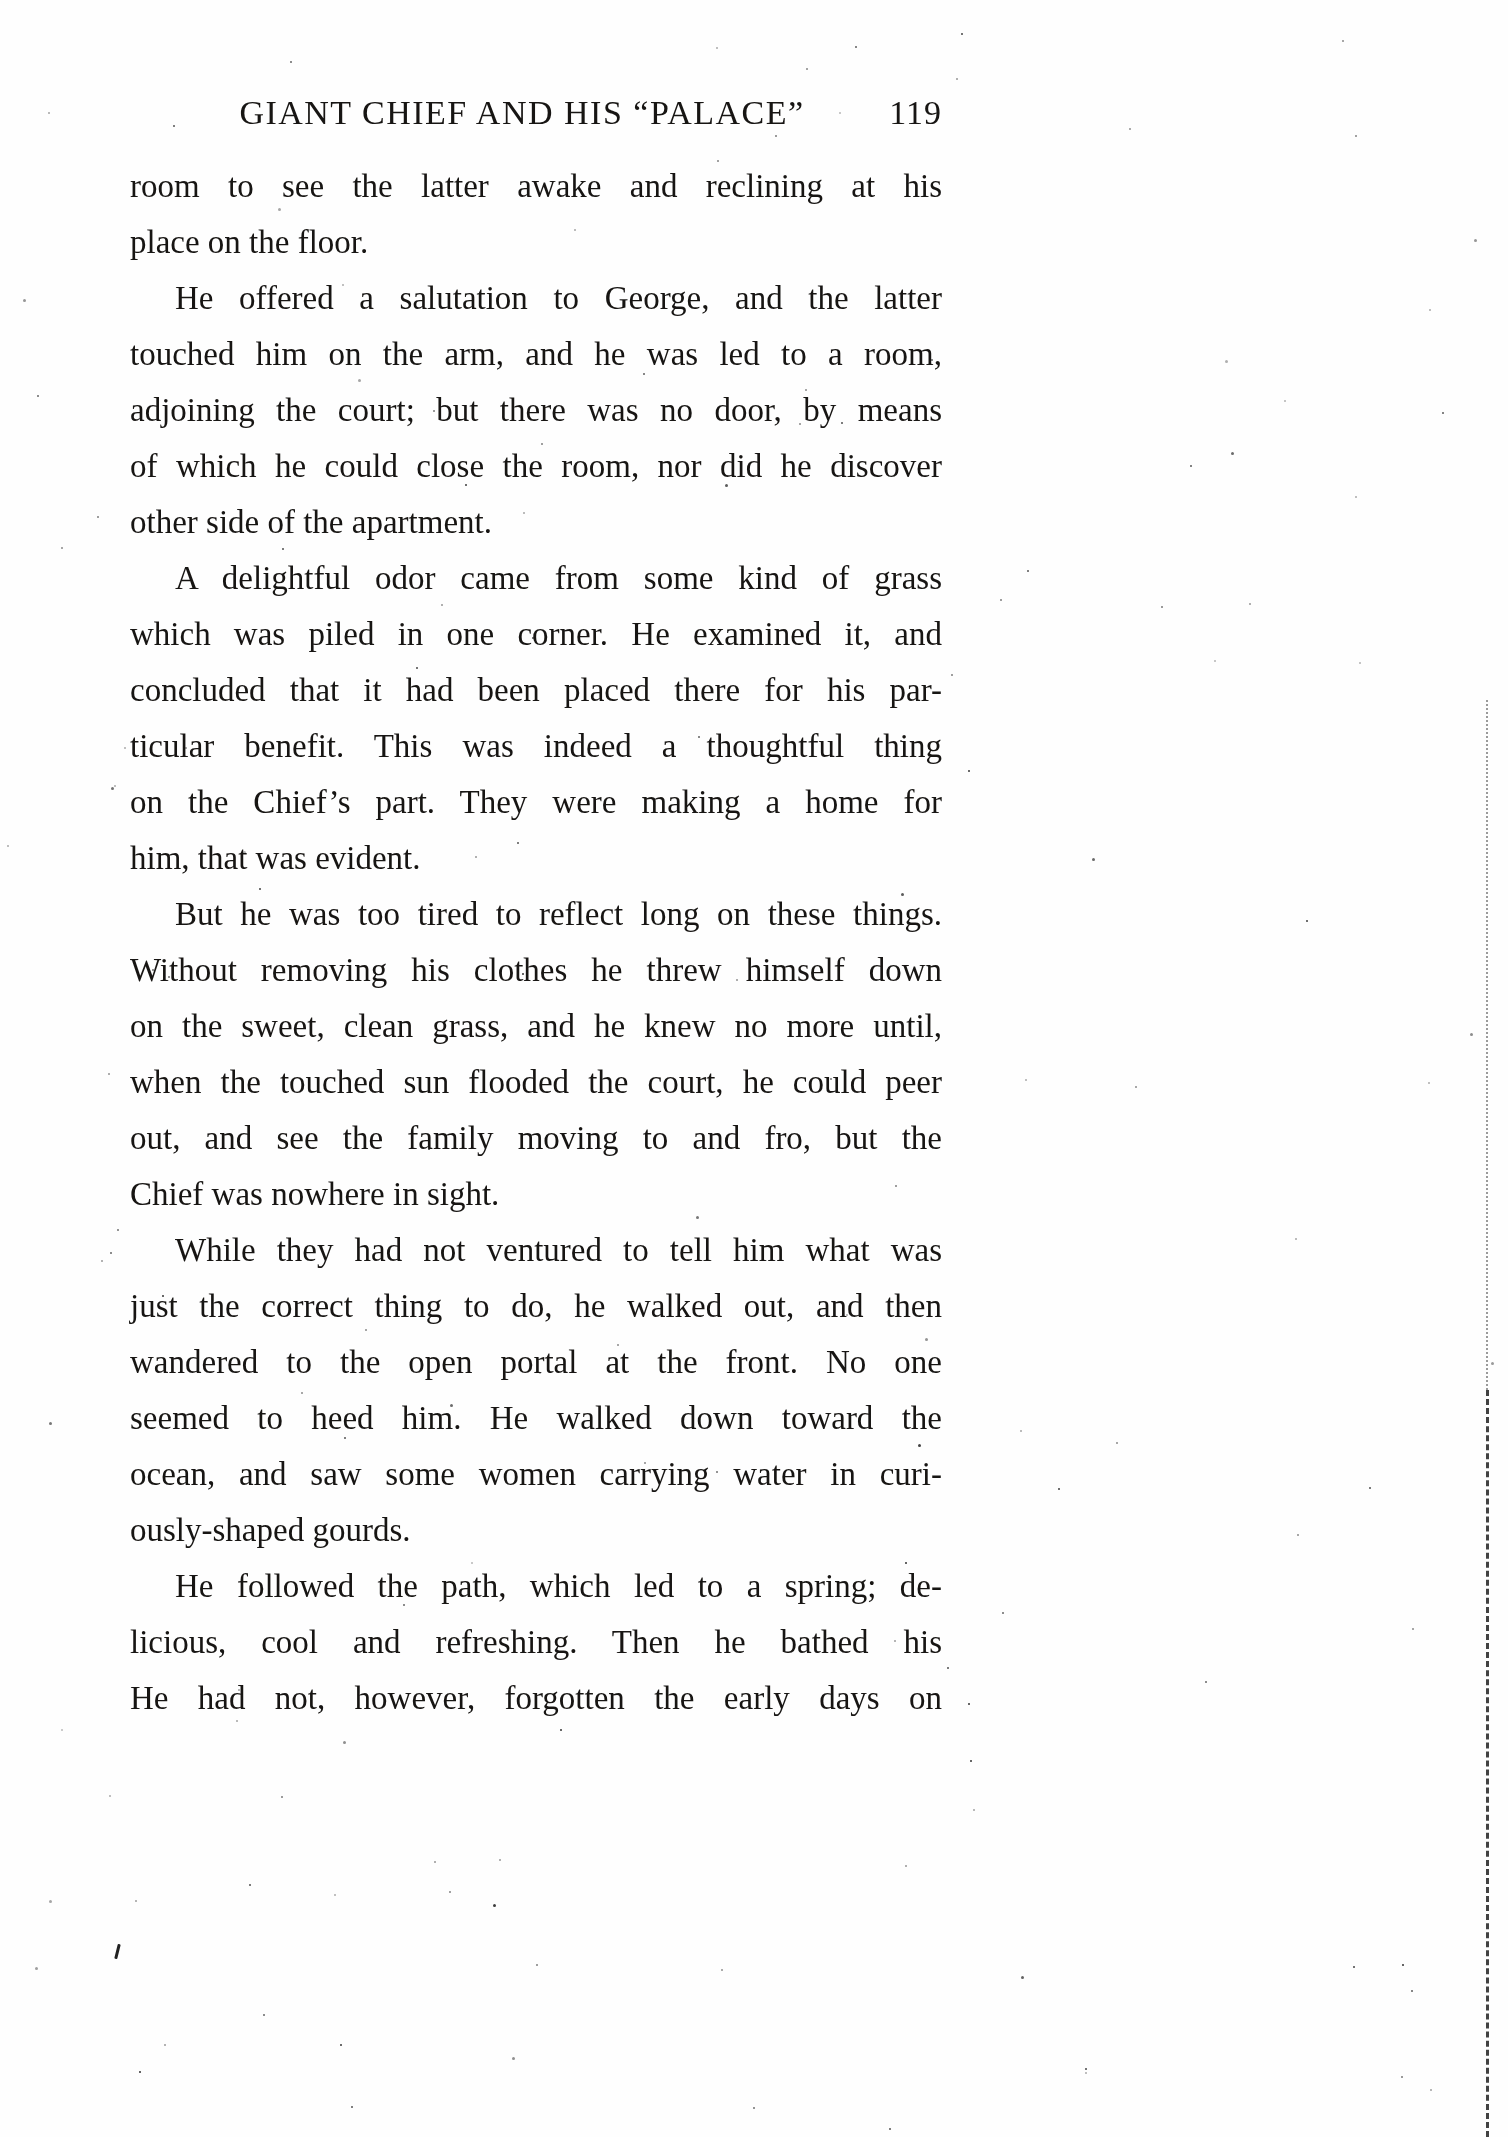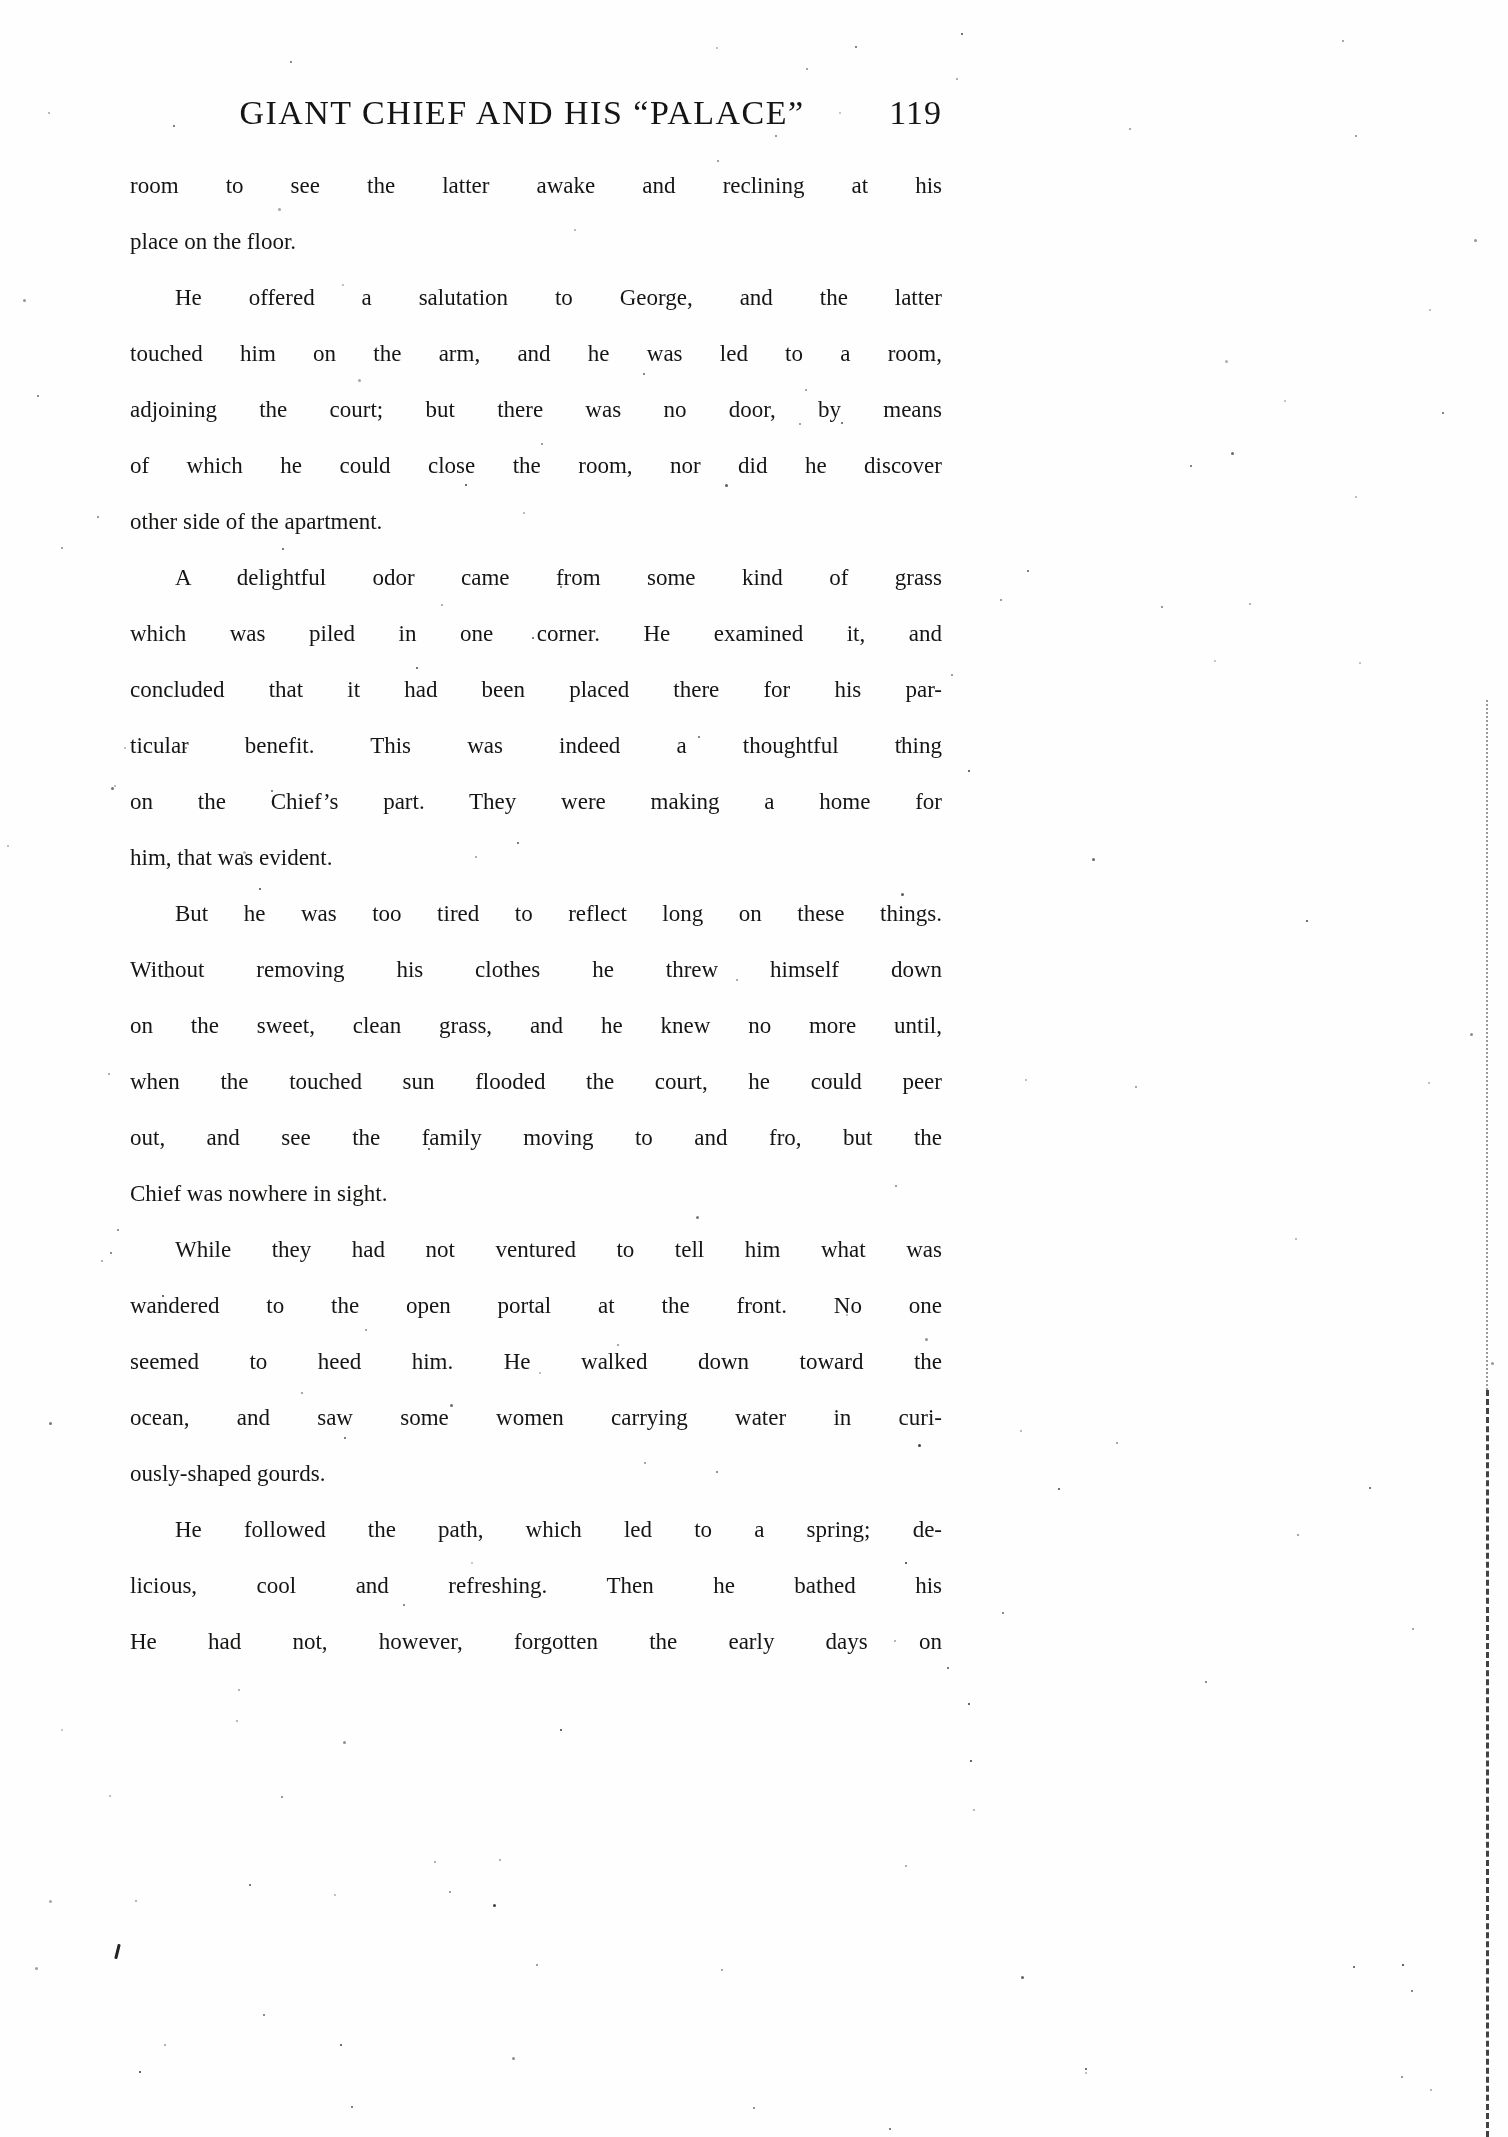--- a/index.html
+++ b/index.html
@@ -42,21 +42,21 @@
   
   .body-text {
     position: absolute;
     left: 130px;
     top: 158px;
     width: 812px;
   }
   .line {
     height: 56px;
     line-height: 56px;
-    font-size: 23px;
+    font-size: 33px;
     text-align: justify;
     text-align-last: justify;
     white-space: nowrap;
   }
   .line.last {
     text-align-last: left;
   }
   .line.indent {
     text-indent: 45px;
   }
@@ -124,20 +124,21 @@
       <div class="line">ticular benefit. This was indeed a thoughtful thing</div>
       <div class="line">on the Chief’s part. They were making a home for</div>
       <div class="line last">him, that was evident.</div>
       <div class="line indent">But he was too tired to reflect long on these things.</div>
       <div class="line">Without removing his clothes he threw himself down</div>
       <div class="line">on the sweet, clean grass, and he knew no more until,</div>
       <div class="line">when the touched sun flooded the court, he could peer</div>
       <div class="line">out, and see the family moving to and fro, but the</div>
       <div class="line last">Chief was nowhere in sight.</div>
       <div class="line indent">While they had not ventured to tell him what was</div>
+      <div class="line">just the correct thing to do, he walked out, and then</div>
       <div class="line">wandered to the open portal at the front. No one</div>
       <div class="line">seemed to heed him. He walked down toward the</div>
       <div class="line">ocean, and saw some women carrying water in curi-</div>
       <div class="line last">ously-shaped gourds.</div>
       <div class="line indent">He followed the path, which led to a spring; de-</div>
       <div class="line">licious, cool and refreshing. Then he bathed his</div>
       <div class="line">He had not, however, forgotten the early days on</div>
     </div>
 
   <div class="edge-line"></div>

